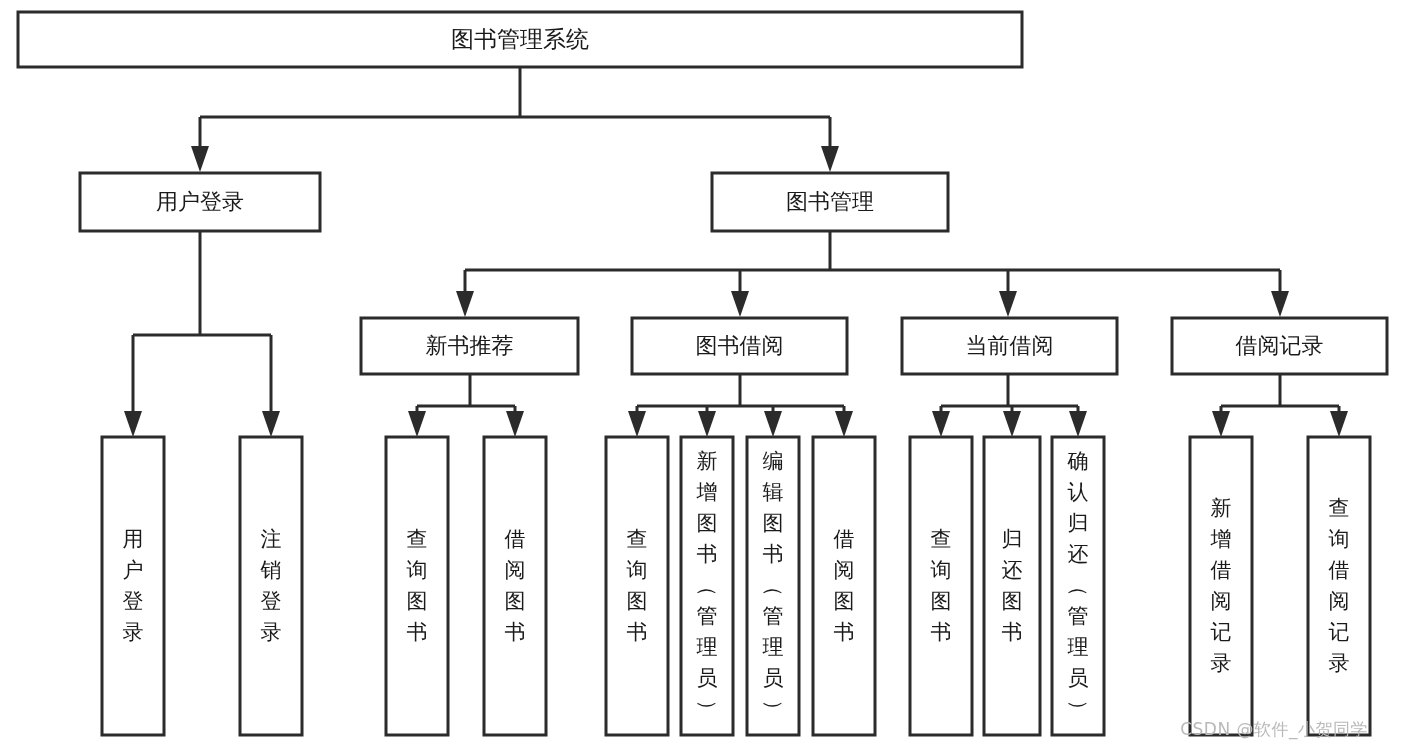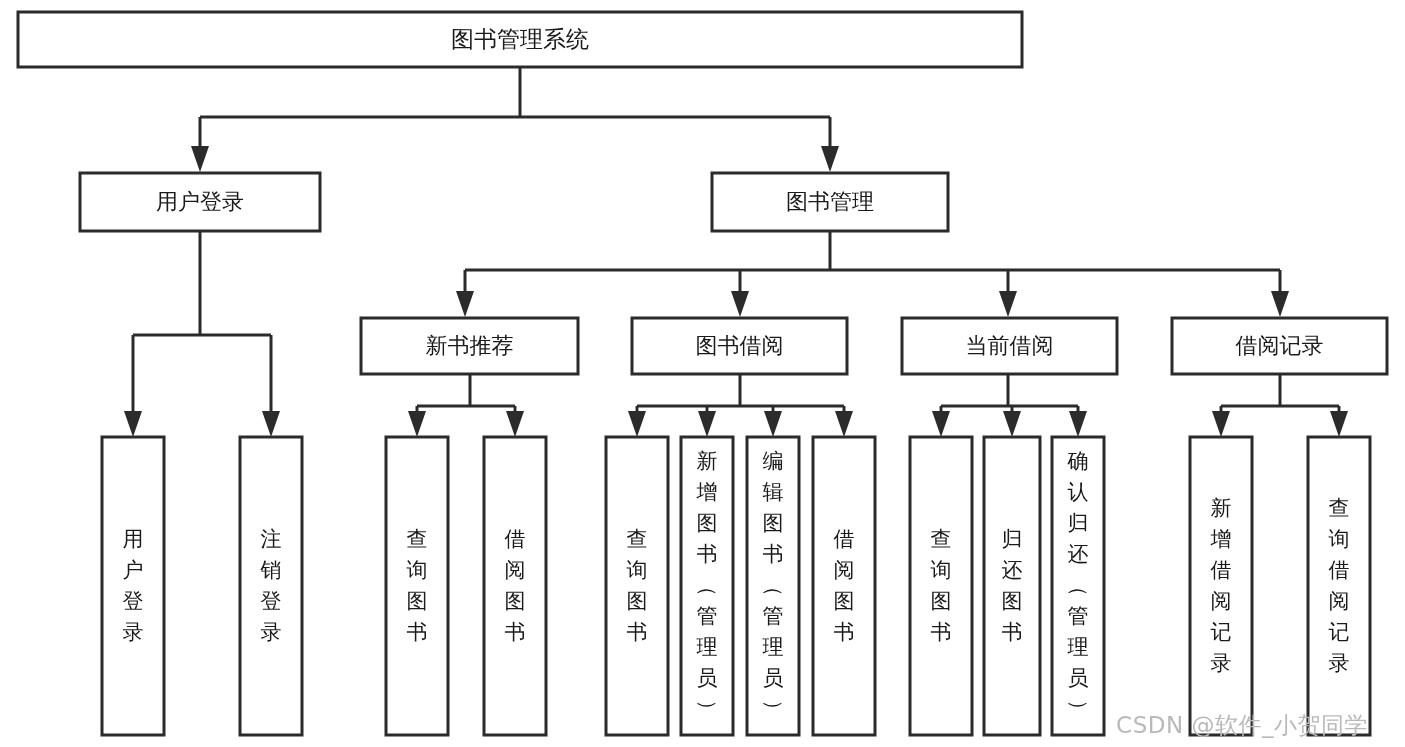--- a/index.html
+++ b/index.html
@@ -60,21 +60,21 @@
     font-family: "DejaVu Sans", "Liberation Sans", sans-serif;
     font-size: 21px;
     text-anchor: middle;
     dominant-baseline: middle;
   }
   .watermark {
     position: absolute;
     right: 8px;
     bottom: 6px;
     font-family: "DejaVu Sans", "Liberation Sans", sans-serif;
-    font-size: 23px;
+    font-size: 17px;
     color: #b9b9b9;
     letter-spacing: 0.5px;
     white-space: nowrap;
     pointer-events: none;
   }
 </style>
 </head>
 <body>
 
 <div id="diagram-root">

